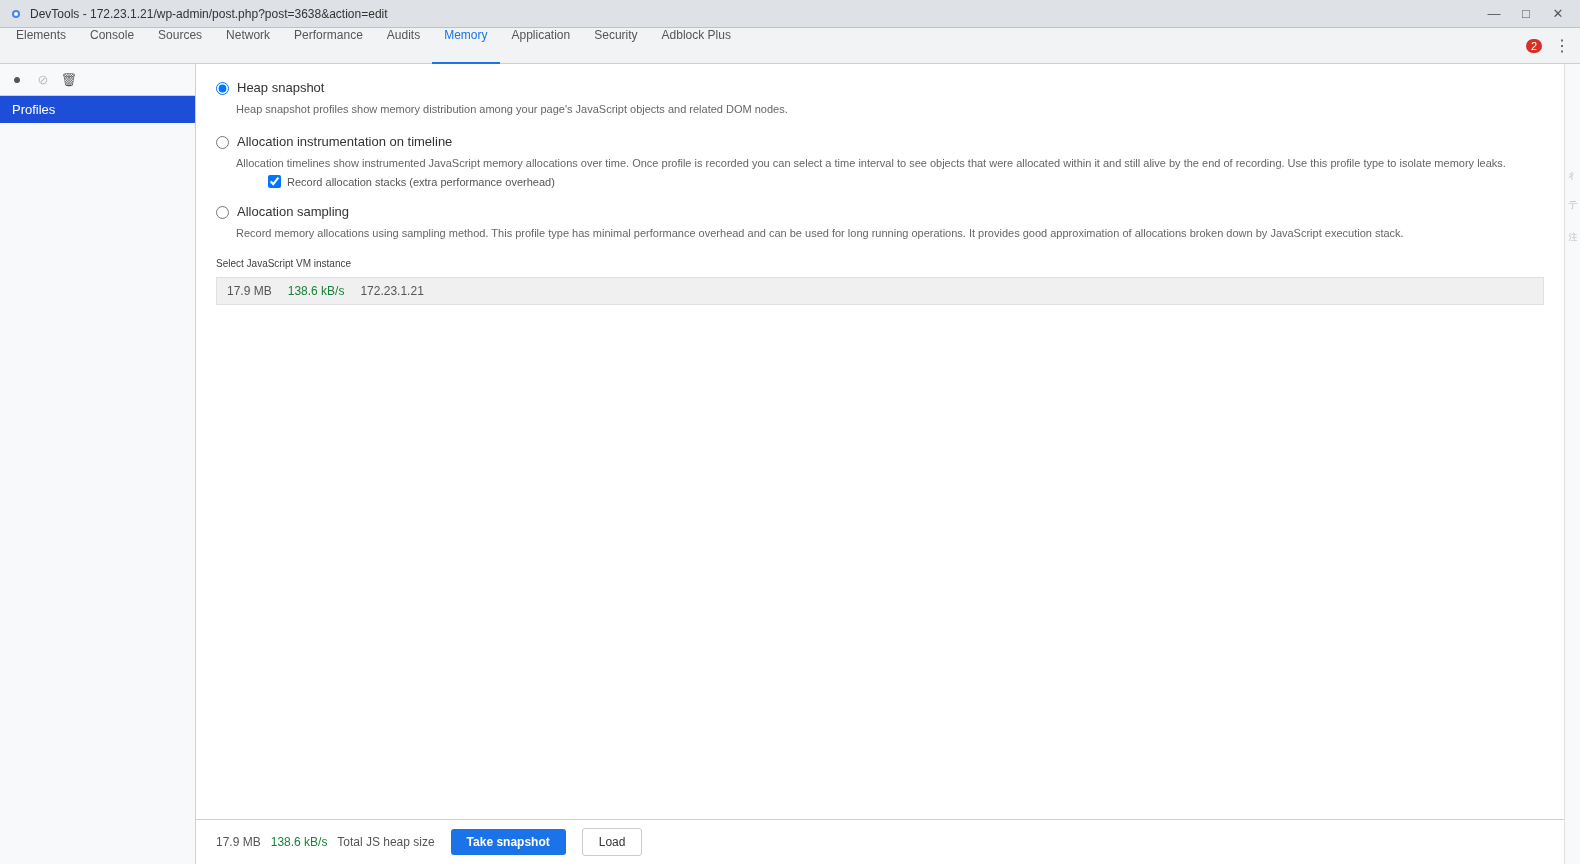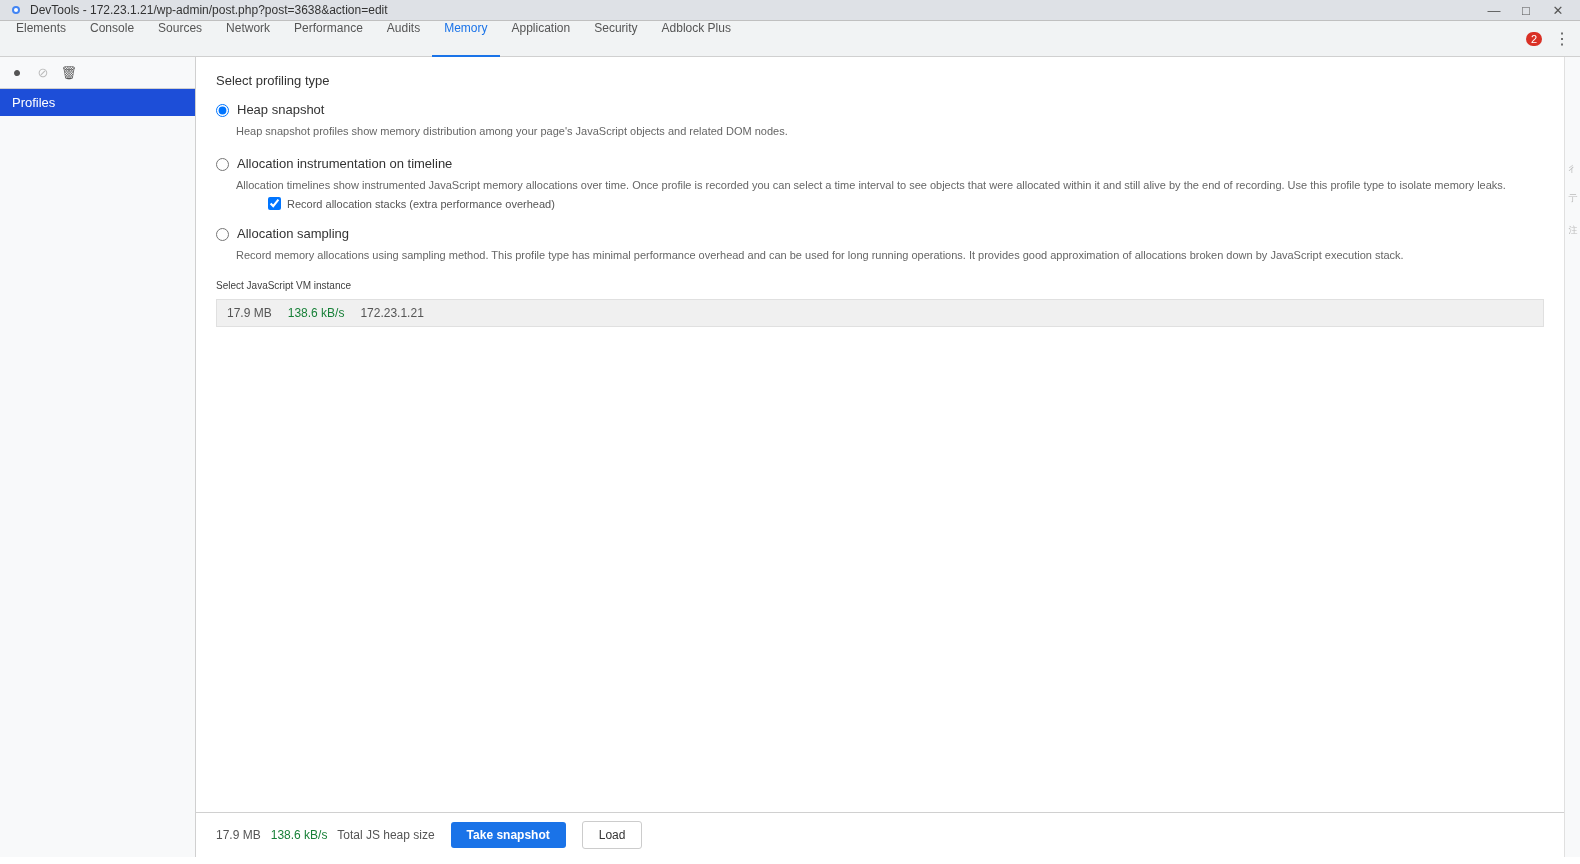--- a/index.html
+++ b/index.html
@@ -1,20 +1,20 @@
 <!DOCTYPE html>
 <html><head>
   <meta charset="utf-8">
   <style>
     * { box-sizing: border-box; margin: 0; padding: 0; }
     body { font-family: -apple-system, BlinkMacSystemFont, 'Segoe UI', Arial, sans-serif; font-size: 12px; background: #fff; overflow: hidden; }
 
     
     .title-bar {
-      display: flex; align-items: center; height: 21px;
+      display: flex; align-items: center; height: 28px;
       background: #dee1e6; padding: 0 8px;
       border-bottom: 1px solid #c0c0c0;
       user-select: none;
     }
     .title-bar-icon { width: 16px; height: 16px; margin-right: 6px; }
     .title-bar-title { font-size: 12px; color: #333; flex: 1; }
     .title-bar-controls { display: flex; gap: 4px; }
     .title-bar-btn {
       width: 28px; height: 28px; display: flex; align-items: center; justify-content: center;
       font-size: 13px; color: #555; background: none; border: none; cursor: pointer;
@@ -198,21 +198,20 @@
       <button class="toolbar-btn">🗑</button>
     </div>
     <div class="sidebar-item active">
       <span>Profiles</span>
     </div>
   </div>
 
   <div class="main-content">
     <div class="profiling-area">
 
-      <div class="section-title">Select profiling type</div>
 
       <div class="radio-group">
         <div class="radio-option">
           <input type="radio" name="profiling-type" checked="" style="">
           <span class="radio-label">Heap snapshot</span>
         </div>
         <div class="radio-desc">Heap snapshot profiles show memory distribution among your page's JavaScript objects and related DOM nodes.</div>
       </div>
 
       <div class="radio-group">

